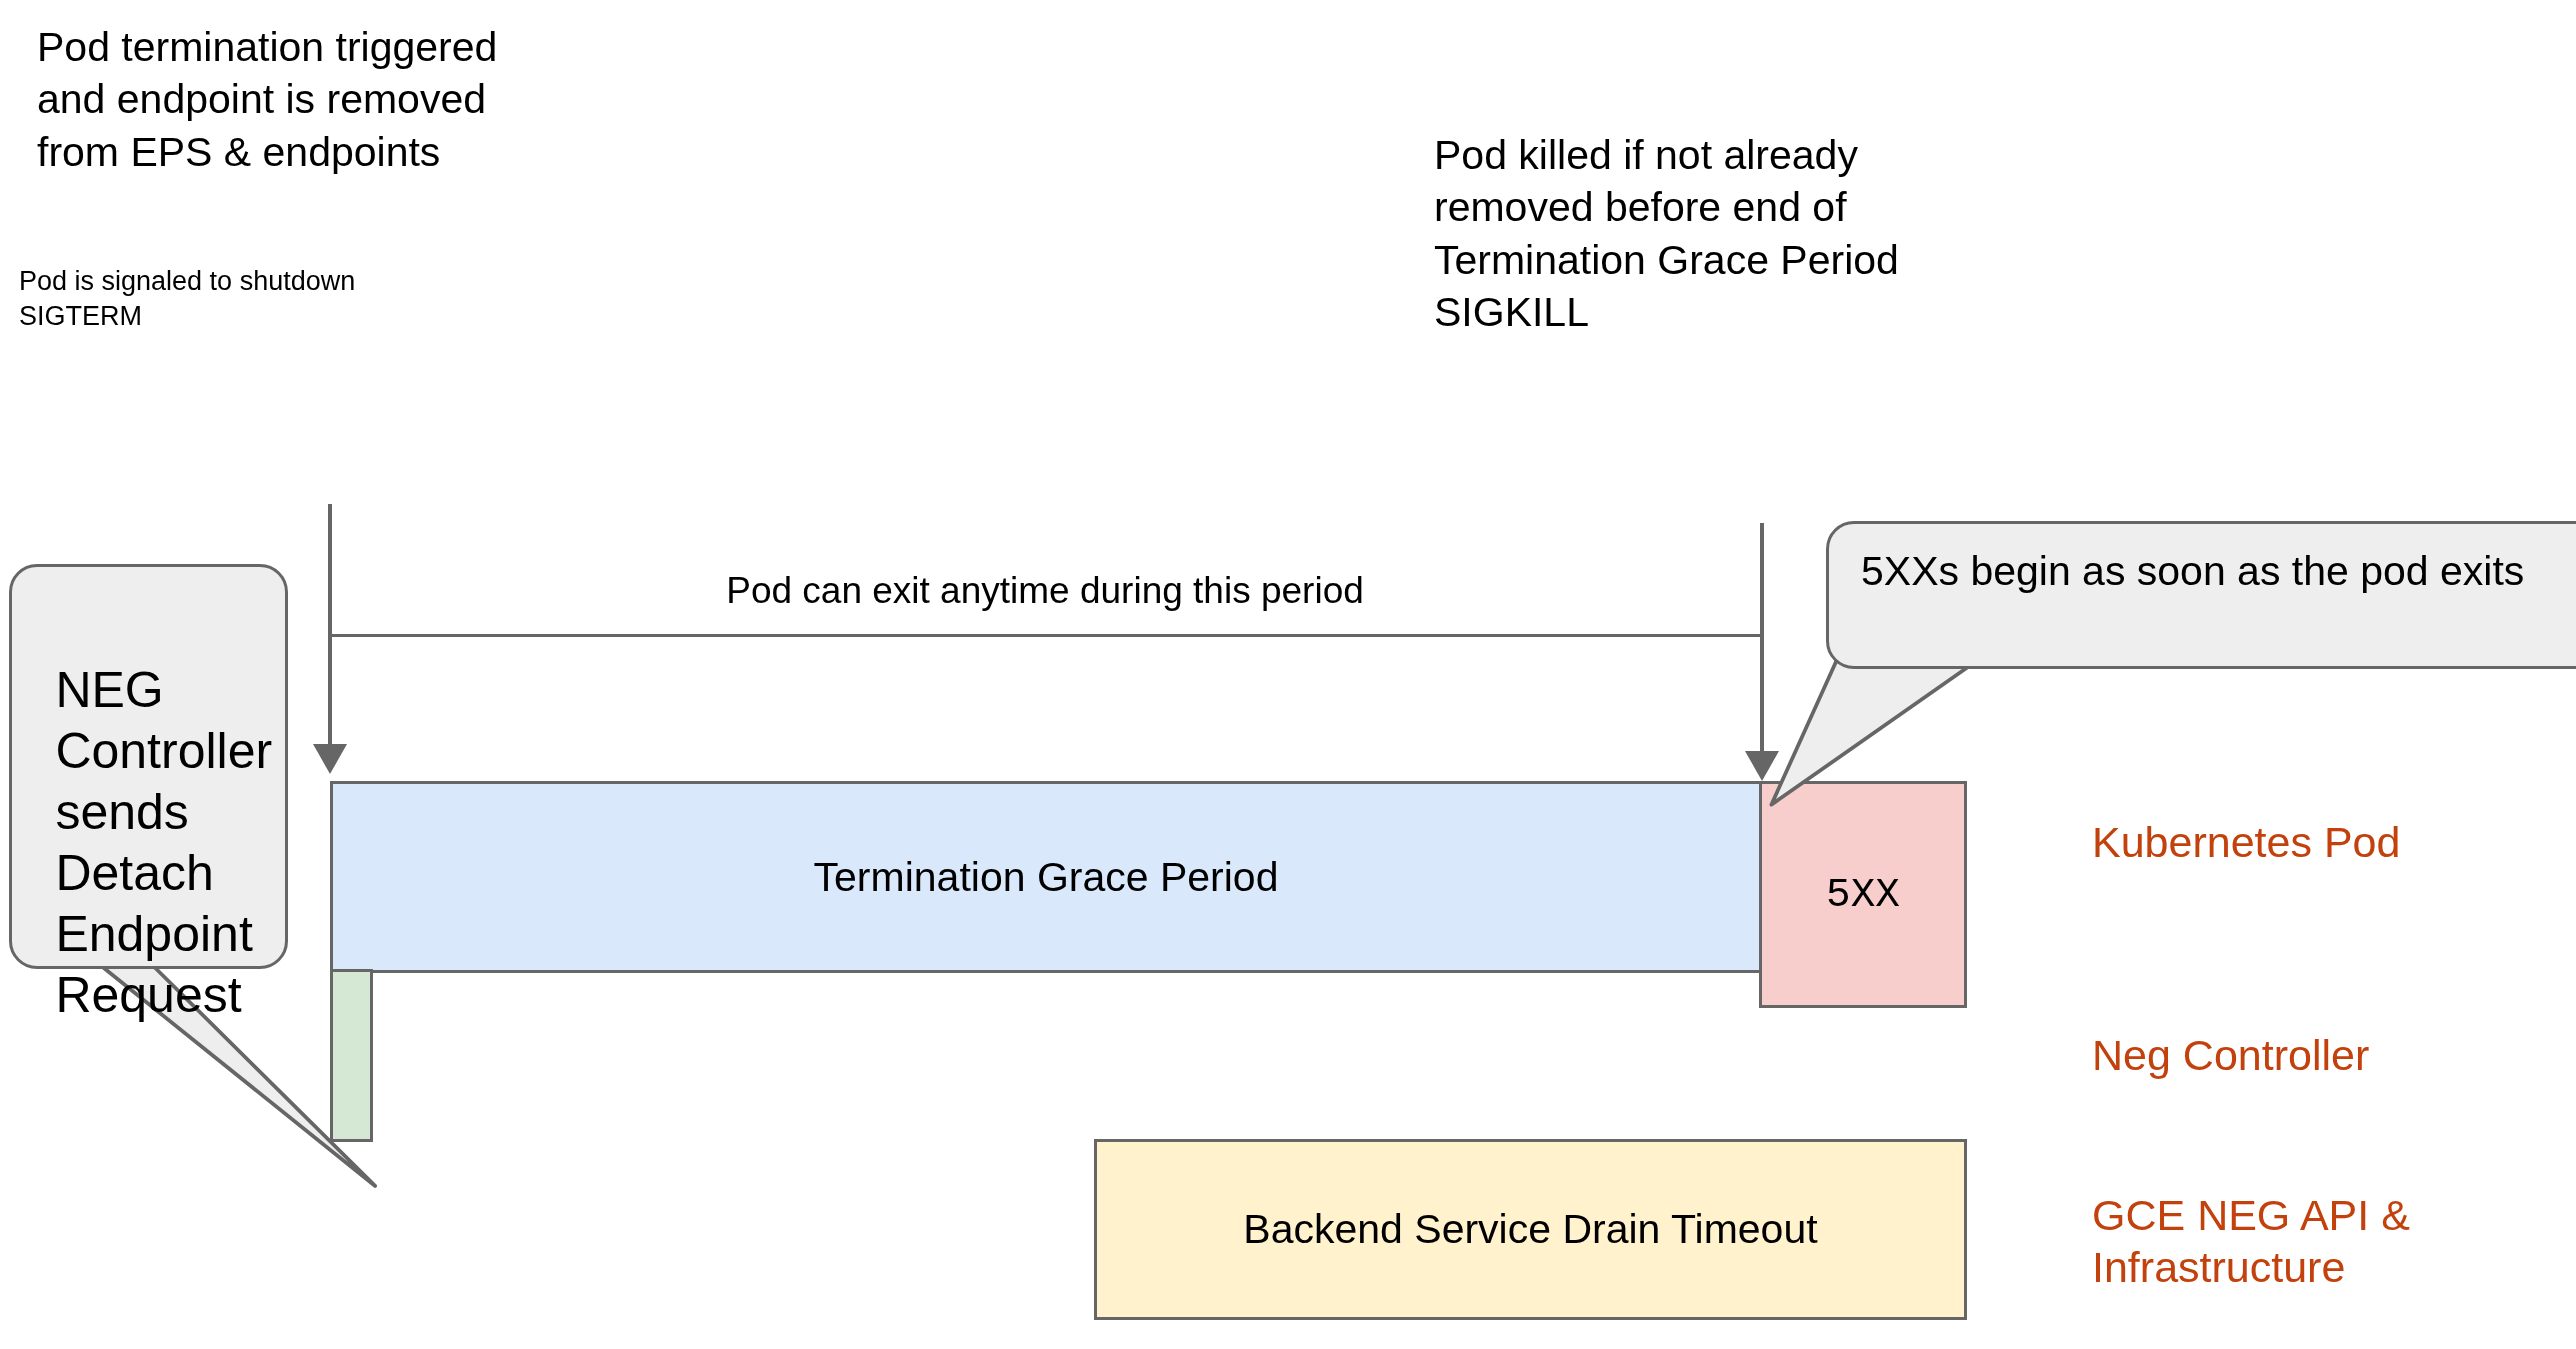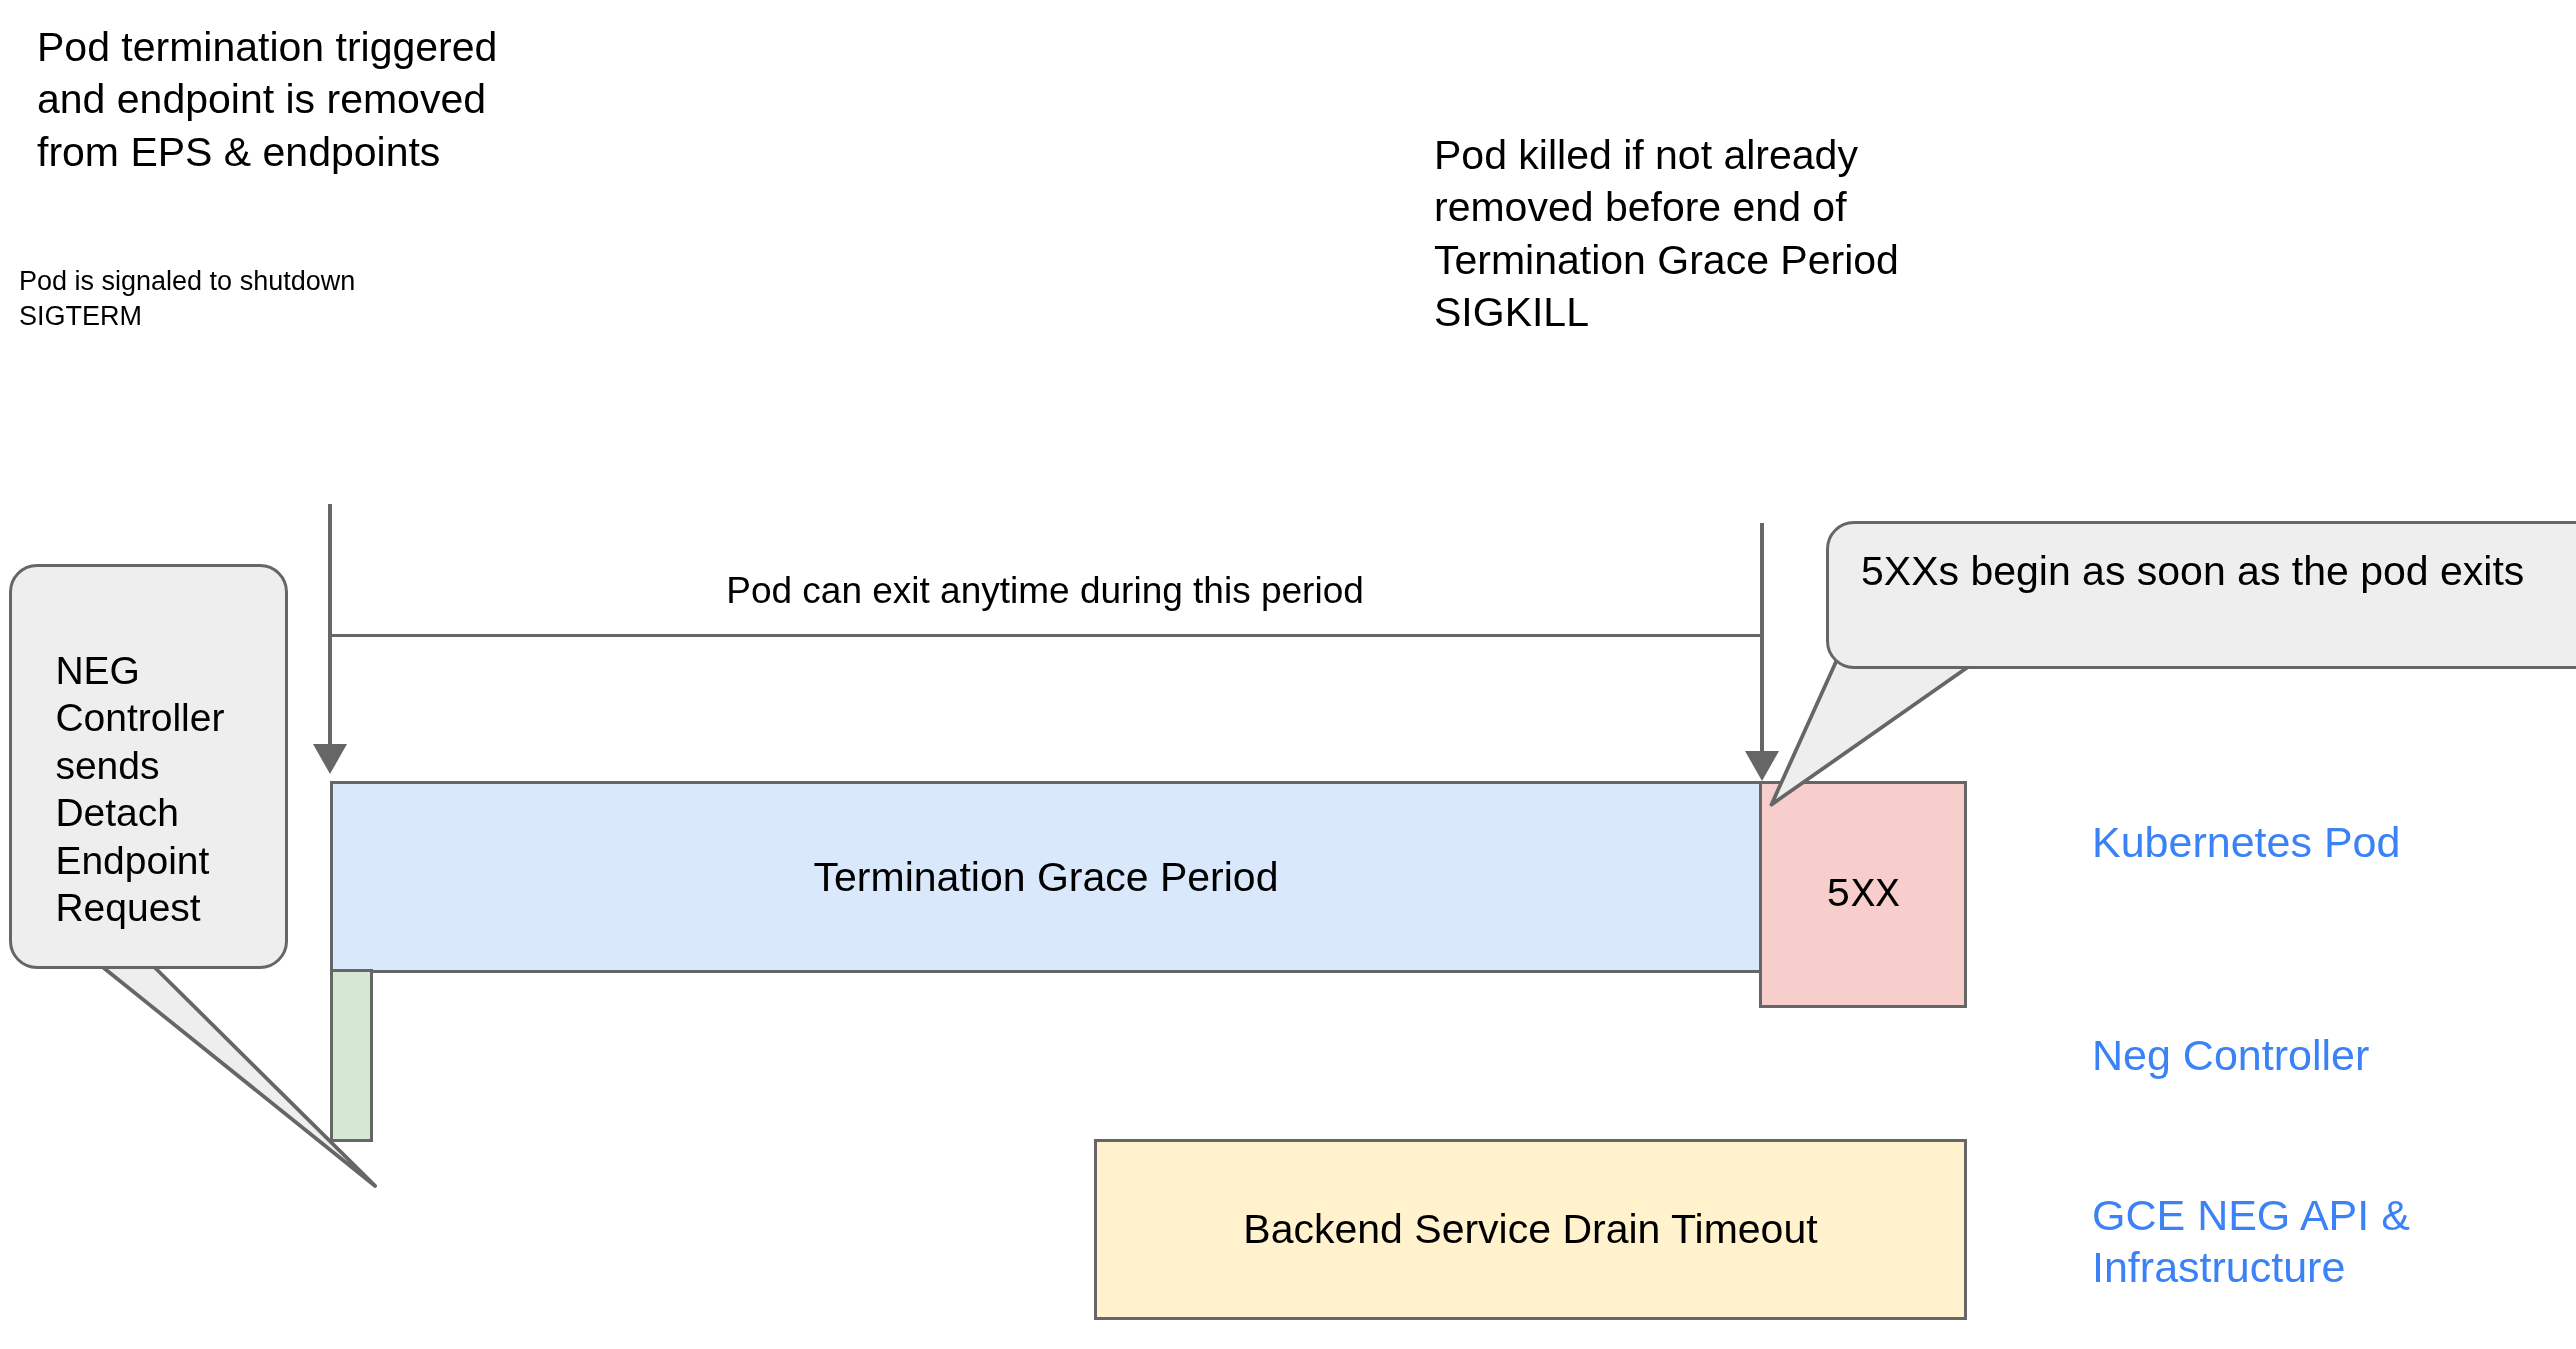--- a/index.html
+++ b/index.html
@@ -147,42 +147,42 @@
     height: 181px;
     background: #fff2cc;
   }
 
   
   .lane-label {
     position: absolute;
     font-size: 43px;
     line-height: 1.22;
     white-space: pre-line;
-    color: #3b82f6;
+    color: #c2410c;
   }
   #lane-pod        { left: 2092px; top: 816px;  width: 469px; }
   #lane-neg        { left: 2092px; top: 1005px; width: 469px; margin-top: 24px; }
   #lane-gce        { left: 2092px; top: 1189px; width: 469px; }
 
   
   .callout-box {
     position: absolute;
     box-sizing: border-box;
     background: #eeeeee;
     border: 3.7px solid #666666;
     border-radius: 28px;
     color: #000;
   }
   #callout-neg {
     left: 9.4px;
     top: 564px;
     width: 279px;
     height: 405px;
     padding: 32px 0 0 43px;
-    font-size: 39px;
+    font-size: 50px;
     line-height: 1.22;
     white-space: pre-line;
   }
   #callout-5xx {
     left: 1826px;
     top: 521px;
     width: 804px;
     height: 148px;
     padding: 20.6px 32px 0 32px;
     font-size: 41px;

